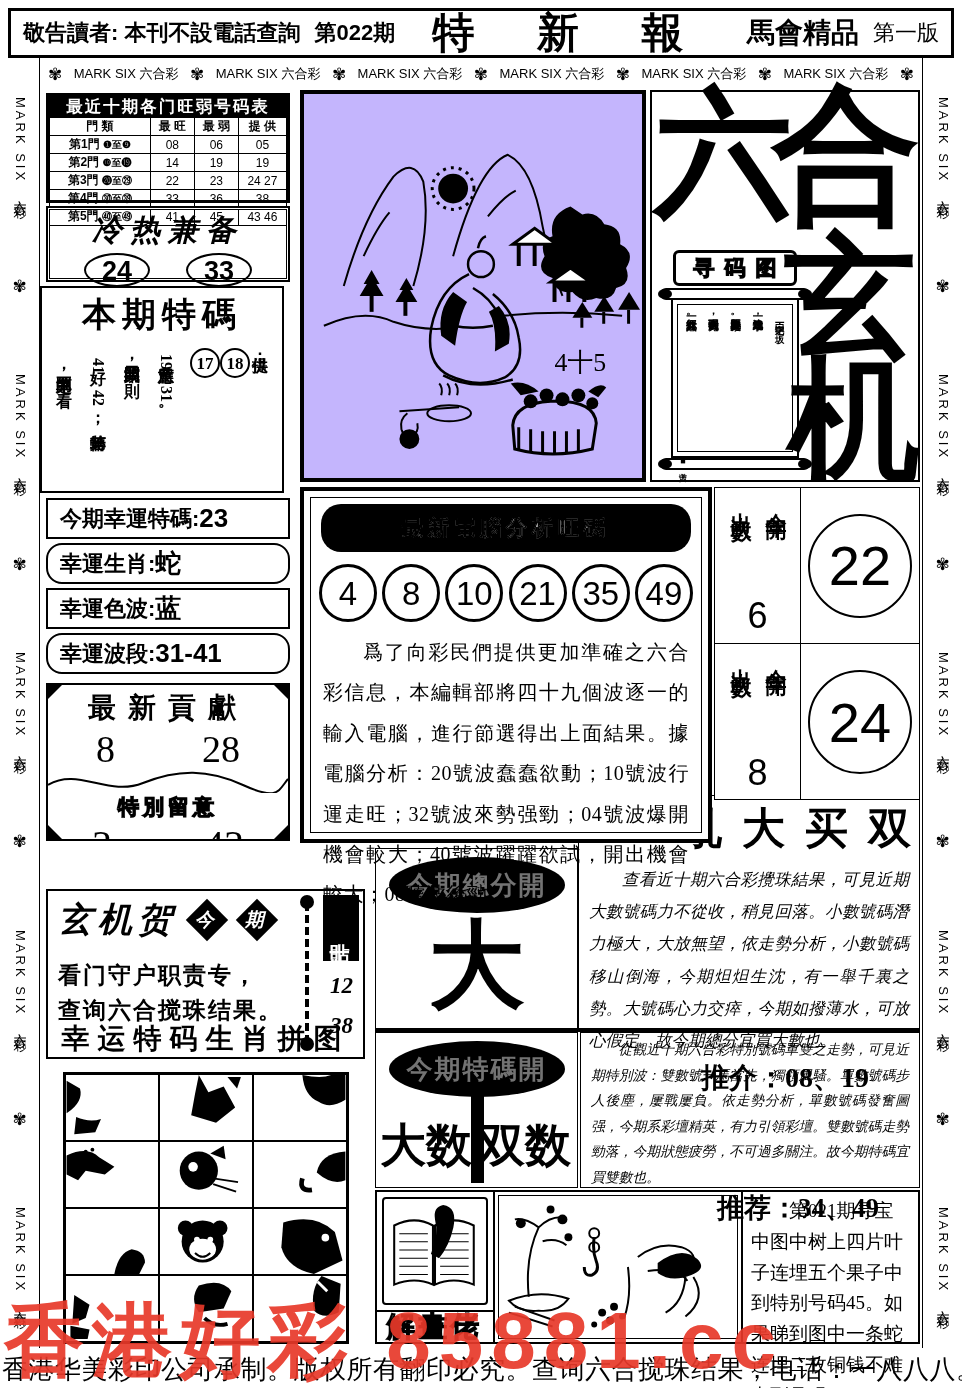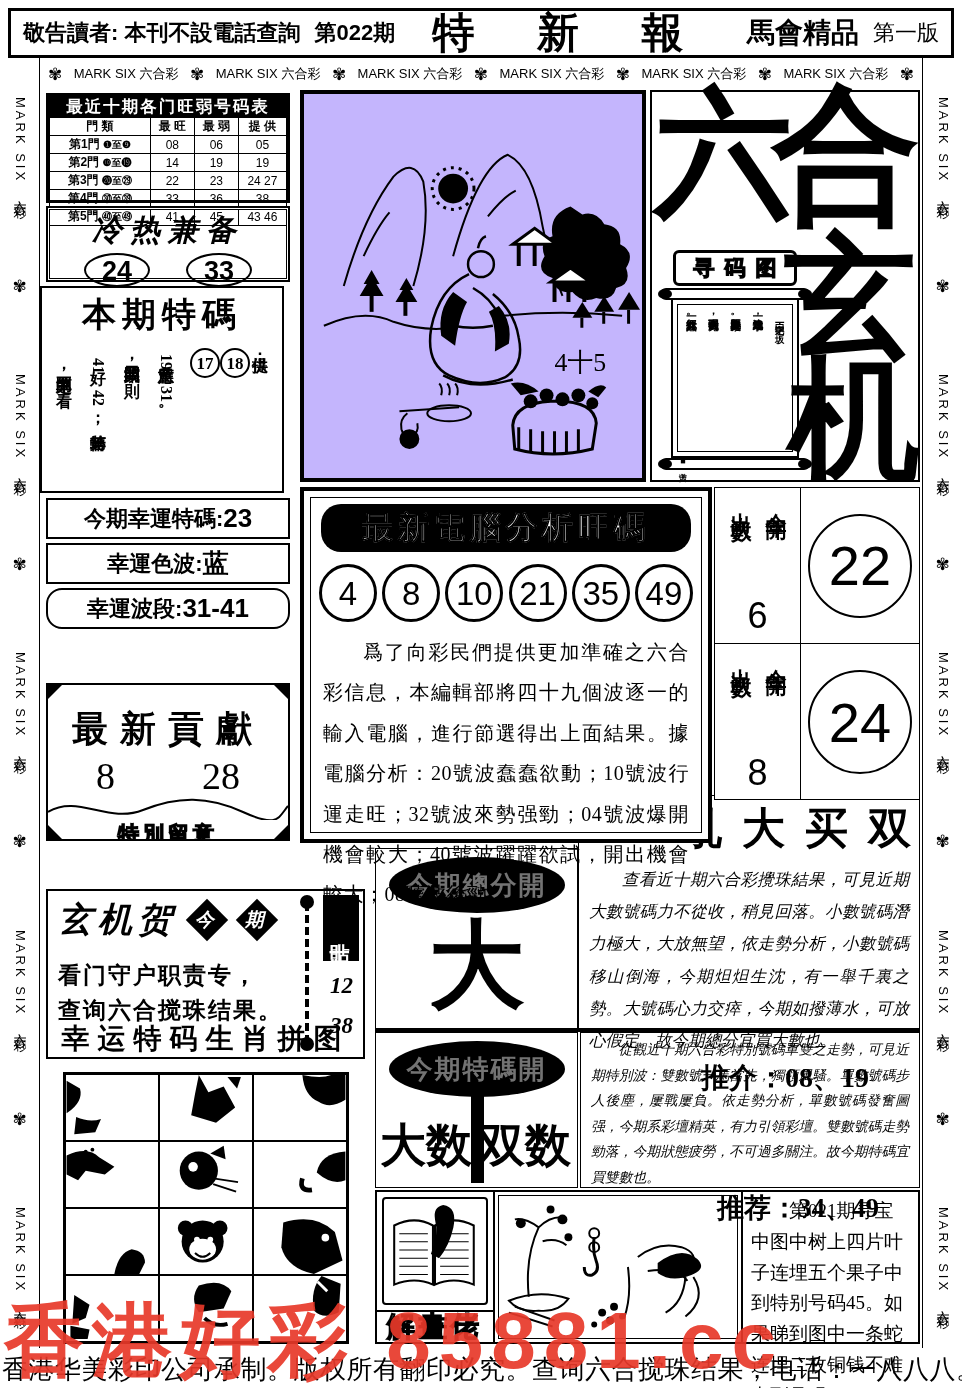--- a/index.html
+++ b/index.html
@@ -57,33 +57,33 @@
   .special-col { font-size:16px; font-weight:bold; line-height:1.25; }
   .sp-circ { display:block; border:2px solid #000; border-radius:50%; width:30px; height:30px;
     line-height:27px; text-align:center; font-size:17px; font-weight:bold; margin:4px 0;
     writing-mode:horizontal-tb; }
   .c1 { margin-top:0; } .c2 { margin-top:10px; } .c3 { margin-top:10px; }
   .c4 { margin-top:14px; } .c5 { margin-top:20px; }
 
   
   .lucky { left:46px; top:498px; width:244px; }
   .lucky-row { border:2px solid #000; height:41px; margin-bottom:4px; display:flex;
-    align-items:center; justify-content:center; padding:0 12px; background:#fff; }
+    align-items:center; justify-content:flex-start; padding:0 12px; background:#fff; }
   .lucky-row.round { border-radius:16px; }
   .lucky-label { font-size:22px; font-weight:bold; }
   .lucky-value { font-size:26px; font-weight:bold; }
 
   
   .contrib { left:46px; top:683px; width:244px; height:158px; border:2px solid #000; overflow:hidden; }
   .corner { position:absolute; width:0; height:0; }
   .corner.tl { left:-1px; top:-1px; border-top:16px solid #000; border-right:16px solid transparent; }
   .corner.tr { right:-1px; top:-1px; border-top:16px solid #000; border-left:16px solid transparent; }
   .corner.bl { left:-1px; bottom:-1px; border-bottom:16px solid #000; border-right:16px solid transparent; }
   .corner.br { right:-1px; bottom:-1px; border-bottom:16px solid #000; border-left:16px solid transparent; }
-  .contrib-title { font-size:36px; font-weight:bold; text-align:center; letter-spacing:12px; margin-top:20px;font-family:Liberation Mono, monospace; }
+  .contrib-title { font-size:28px; font-weight:bold; text-align:center; letter-spacing:12px; margin-top:4px;font-family:Liberation Mono, monospace; }
   .contrib-top { display:flex; justify-content:space-between; padding:0 48px; font-size:38px; }
   .contrib-note { text-align:center; font-size:21px; font-weight:bold; letter-spacing:4px; margin-top:-4px; }
   .contrib-bottom { display:flex; justify-content:space-between; padding:0 44px; font-size:40px; }
 
   
   .xuanji { left:46px; top:889px; width:319px; height:170px; border:2px solid #000; }
   .xj-left { position:absolute; left:10px; top:6px; width:240px; }
   .xj-title { font-size:34px; font-weight:bold; font-style:italic; letter-spacing:6px; display:flex; align-items:center; gap:8px; }
   .diamond { width:30px; height:30px; background:#000; transform:rotate(45deg); display:inline-flex;
     align-items:center; justify-content:center; margin:4px 6px; }
@@ -110,21 +110,21 @@
   
   .illus { left:300px; top:90px; width:346px; height:392px; border:4px solid #000; background:#c4b5fd; }
   .illus svg { width:100%; height:100%; display:block; }
 
   
   .computer { left:300px; top:487px; width:412px; height:356px; border:4px solid #000;
     background:#fff; z-index:3; padding:6px; }
   .comp-inner { border:1px solid #000; height:100%; padding:4px 6px; }
   .comp-banner { background:#000; border-radius:20px; height:48px; margin:2px 4px;
     display:flex; align-items:center; justify-content:center; }
-  .comp-banner span { color:#fff; font-size:31px; font-weight:bold; letter-spacing:5px;
+  .comp-banner span { color:#fff; font-size:21px; font-weight:bold; letter-spacing:5px;
     -webkit-text-stroke:0.6px #000; }
   .comp-circles { display:flex; justify-content:space-between; padding:10px 2px 0; }
   .comp-circles .cc { width:58px; height:58px; border:3px solid #000; border-radius:50%;
     text-align:center; line-height:53px; font-size:33px; }
   .comp-body { font-size:20px; line-height:2.02; text-align:justify; margin-top:10px; padding:0 6px;
     font-family:"Liberation Serif",serif; text-indent:2em; letter-spacing:0.5px; }
 
   
   .panel { left:650px; top:90px; width:270px; height:392px; border:2px solid #000; background:#fff; }
   .pch { position:absolute; font-weight:bold; font-family:"Liberation Serif",serif; line-height:1; }
@@ -320,20 +320,24 @@
     <div class="special-col vtext c3">四門或第二門，則</div>
     <div class="special-col vtext c4">好41、42；若轉第</div>
     <div class="special-col vtext c5">第五門之中，看</div>
   </div>
 </div>
 
 <div class="abs lucky">
   <div class="lucky-row">
     <span class="lucky-label">今期幸運特碼:</span>
     <span class="lucky-value">23</span>
+  </div>
+  <div class="lucky-row round">
+    <span class="lucky-label">幸運生肖:</span>
+    <span class="lucky-value">蛇</span>
   </div>
   <div class="lucky-row">
     <span class="lucky-label">幸運色波:</span>
     <span class="lucky-value">蓝</span>
   </div>
   <div class="lucky-row round">
     <span class="lucky-label">幸運波段:</span>
     <span class="lucky-value">31-41</span>
   </div>
 </div>

